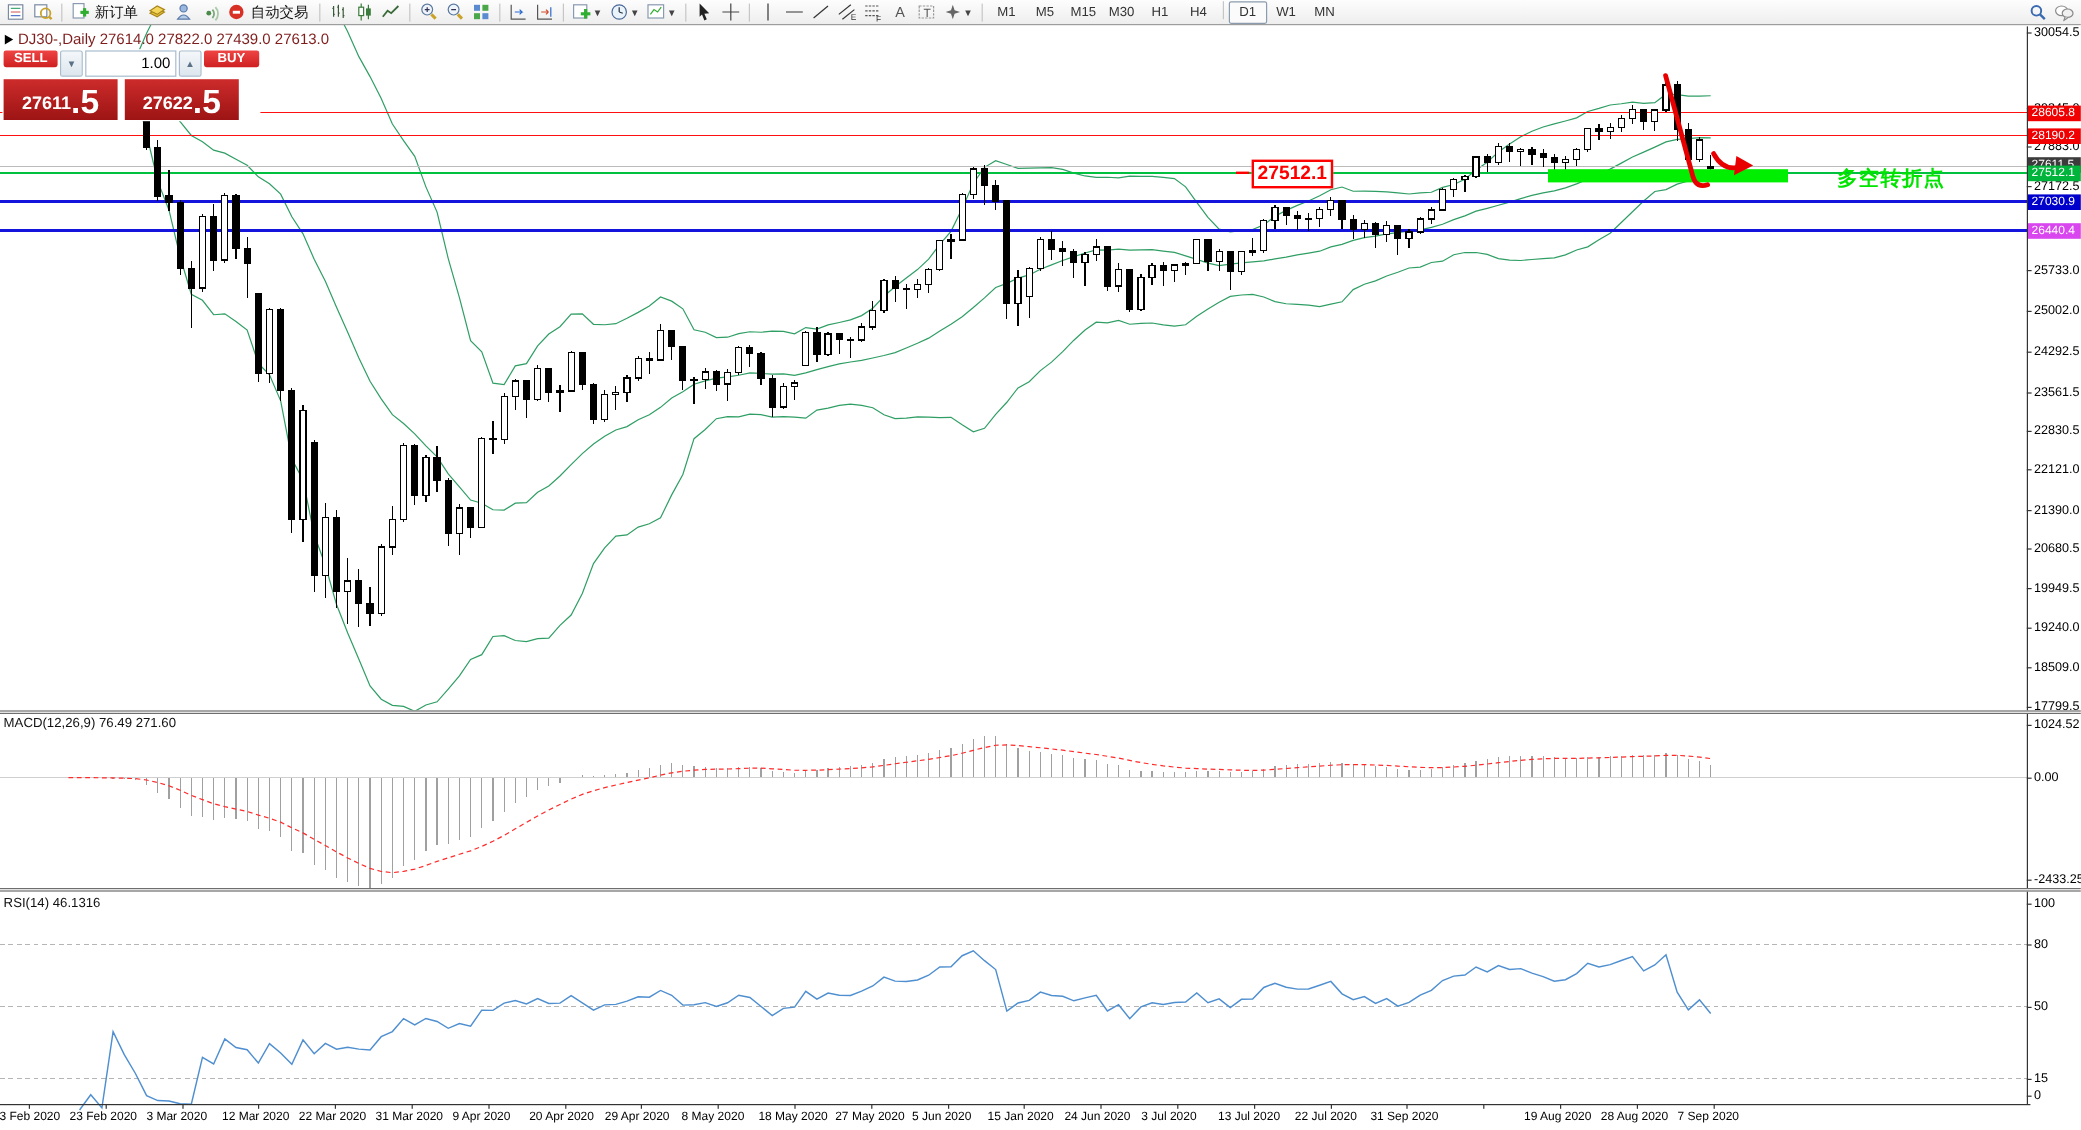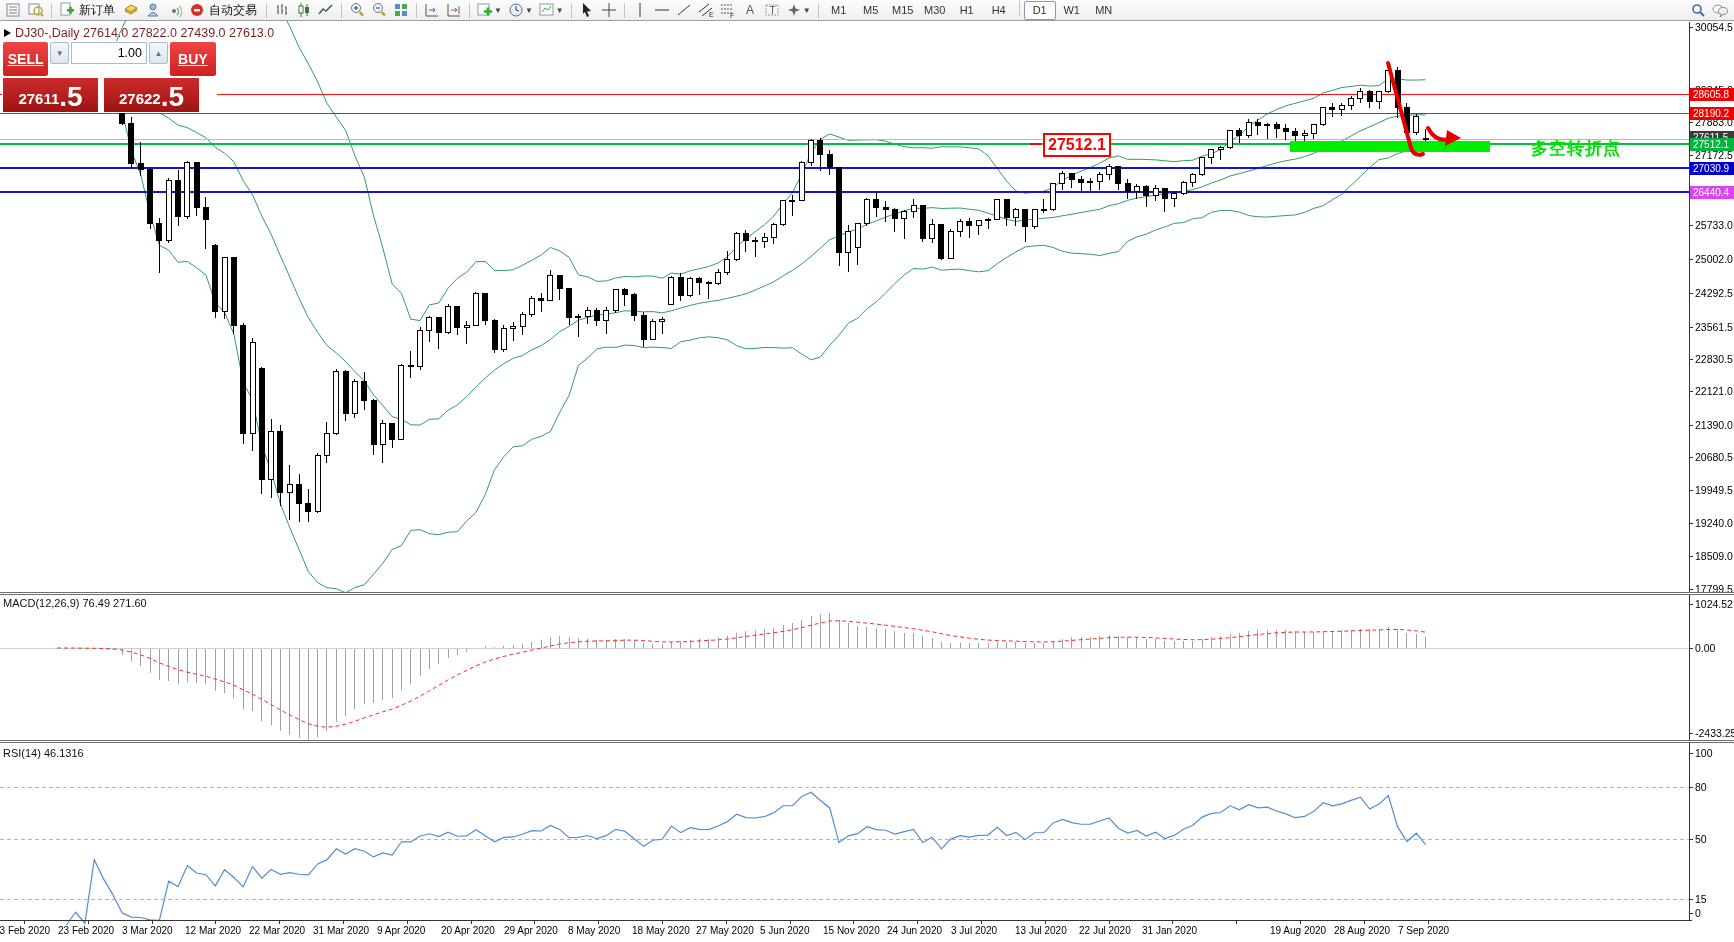--- a/index.html
+++ b/index.html
@@ -28,22 +28,22 @@
   .ptick{position:absolute;left:1695px;font-size:10.5px;color:#000;z-index:5;white-space:nowrap;}
   .ptick i{position:absolute;left:-6px;top:6px;width:4px;height:1px;background:#333;}
   .badge{position:absolute;left:1690px;width:44px;height:13px;line-height:13px;padding-left:3px;
     font-size:10px;color:#fff;z-index:6;box-sizing:border-box;white-space:nowrap;}
   .ind-label{position:absolute;left:3px;font-size:11px;color:#111;z-index:7;white-space:nowrap;}
   .dlabel{position:absolute;top:925px;font-size:10px;color:#000;z-index:5;white-space:nowrap;}
   .dtick{position:absolute;top:920px;width:1px;height:4px;background:#333;z-index:5;}
   
   .panel{position:absolute;left:2px;top:41px;width:213px;z-index:20;background:#fff;padding:1px;}
   .prow{display:flex;gap:2px;}
-  .btn{height:34px;background:linear-gradient(#ef4545,#cf2020);color:#fff;font-size:14px;
-    font-weight:bold;display:flex;align-items:center;justify-content:center;border-radius:2px;text-decoration:underline;}
+  .btn{height:14px;background:linear-gradient(#ef4545,#cf2020);color:#fff;font-size:11px;
+    font-weight:bold;display:flex;align-items:center;justify-content:center;border-radius:2px;}
   .sellb{width:46px;} .buyb{width:47px;}
   .step{width:17px;height:20px;background:linear-gradient(#f4f7fa,#dde6ee);border:1px solid #a8bccd;
     display:flex;align-items:center;justify-content:center;font-size:8px;color:#5a7186;border-radius:2px;}
   .vol{width:66px;height:20px;border:1px solid #a8bccd;font-size:12.5px;text-align:right;
     padding:0 4px;font-family:"Liberation Sans",sans-serif;}
   .bigrow{display:flex;gap:6px;margin-top:2px;}
   .bigbox{width:95px;height:34px;background:linear-gradient(#cd2b2b,#9d1414);color:#fff;
     display:flex;align-items:flex-end;justify-content:center;padding-bottom:1px;box-sizing:border-box;}
   .bigmain{font-size:15px;font-weight:bold;line-height:24px;text-align:center;}
   .bigfrac{font-size:28px;font-weight:bold;line-height:28px;}
@@ -797,31 +797,31 @@
     <div class="dlabel" style="left: 504px;">29 Apr 2020</div>
     <div class="dtick" style="left: 534px;"></div>
     <div class="dlabel" style="left: 568px;">8 May 2020</div>
     <div class="dtick" style="left: 598px;"></div>
     <div class="dlabel" style="left: 632px;">18 May 2020</div>
     <div class="dtick" style="left: 662px;"></div>
     <div class="dlabel" style="left: 696px;">27 May 2020</div>
     <div class="dtick" style="left: 726px;"></div>
     <div class="dlabel" style="left: 760px;">5 Jun 2020</div>
     <div class="dtick" style="left: 790px;"></div>
-    <div class="dlabel" style="left: 823px;">15 Nov 2020</div>
+    <div class="dlabel" style="left: 823px;">15 Jan 2020</div>
     <div class="dtick" style="left: 853px;"></div>
     <div class="dlabel" style="left: 887px;">24 Jun 2020</div>
     <div class="dtick" style="left: 917px;"></div>
     <div class="dlabel" style="left: 951px;">3 Jul 2020</div>
     <div class="dtick" style="left: 981px;"></div>
     <div class="dlabel" style="left: 1015px;">13 Jul 2020</div>
     <div class="dtick" style="left: 1045px;"></div>
     <div class="dlabel" style="left: 1079px;">22 Jul 2020</div>
     <div class="dtick" style="left: 1109px;"></div>
-    <div class="dlabel" style="left: 1142px;">31 Jan 2020</div>
+    <div class="dlabel" style="left: 1142px;">31 Sep 2020</div>
     <div class="dtick" style="left: 1172px;"></div>
     <div class="dlabel" style="left: 1206px; margin-top: 44px;">10 Aug 2020</div>
     <div class="dtick" style="left: 1236px;"></div>
     <div class="dlabel" style="left: 1270px;">19 Aug 2020</div>
     <div class="dtick" style="left: 1300px;"></div>
     <div class="dlabel" style="left: 1334px;">28 Aug 2020</div>
     <div class="dtick" style="left: 1364px;"></div>
     <div class="dlabel" style="left: 1398px;">7 Sep 2020</div>
     <div class="dtick" style="left: 1428px;"></div>
   </div>

